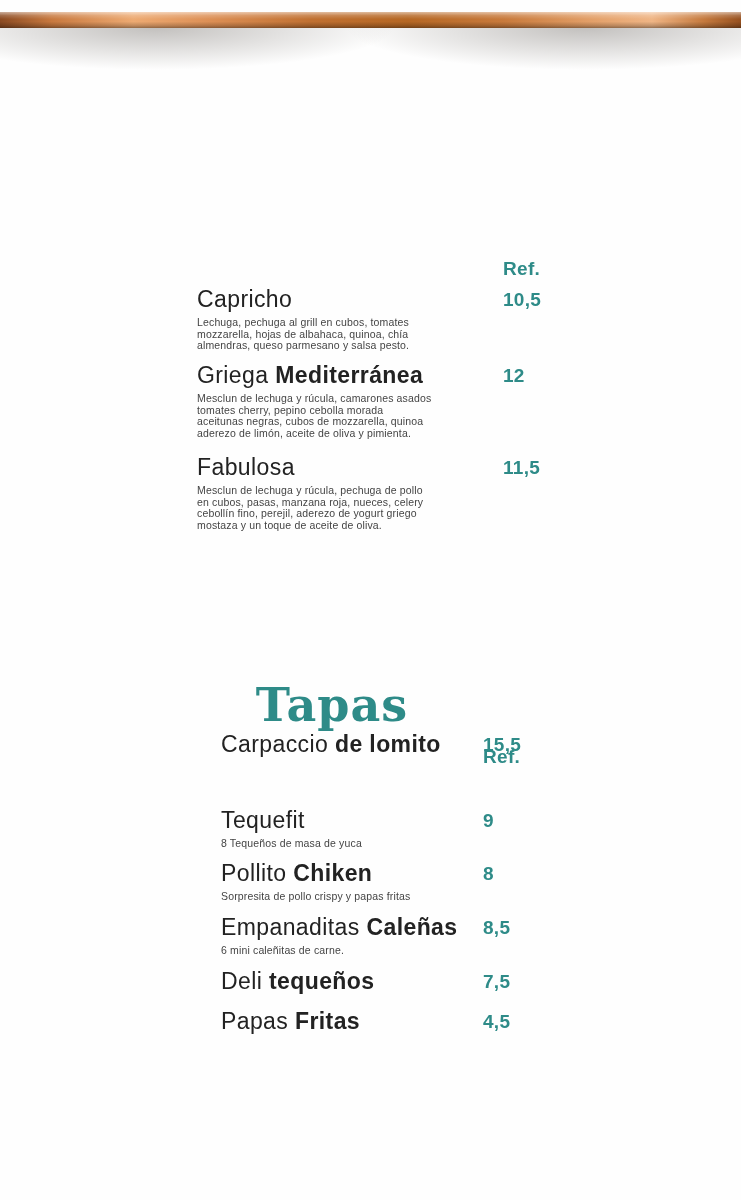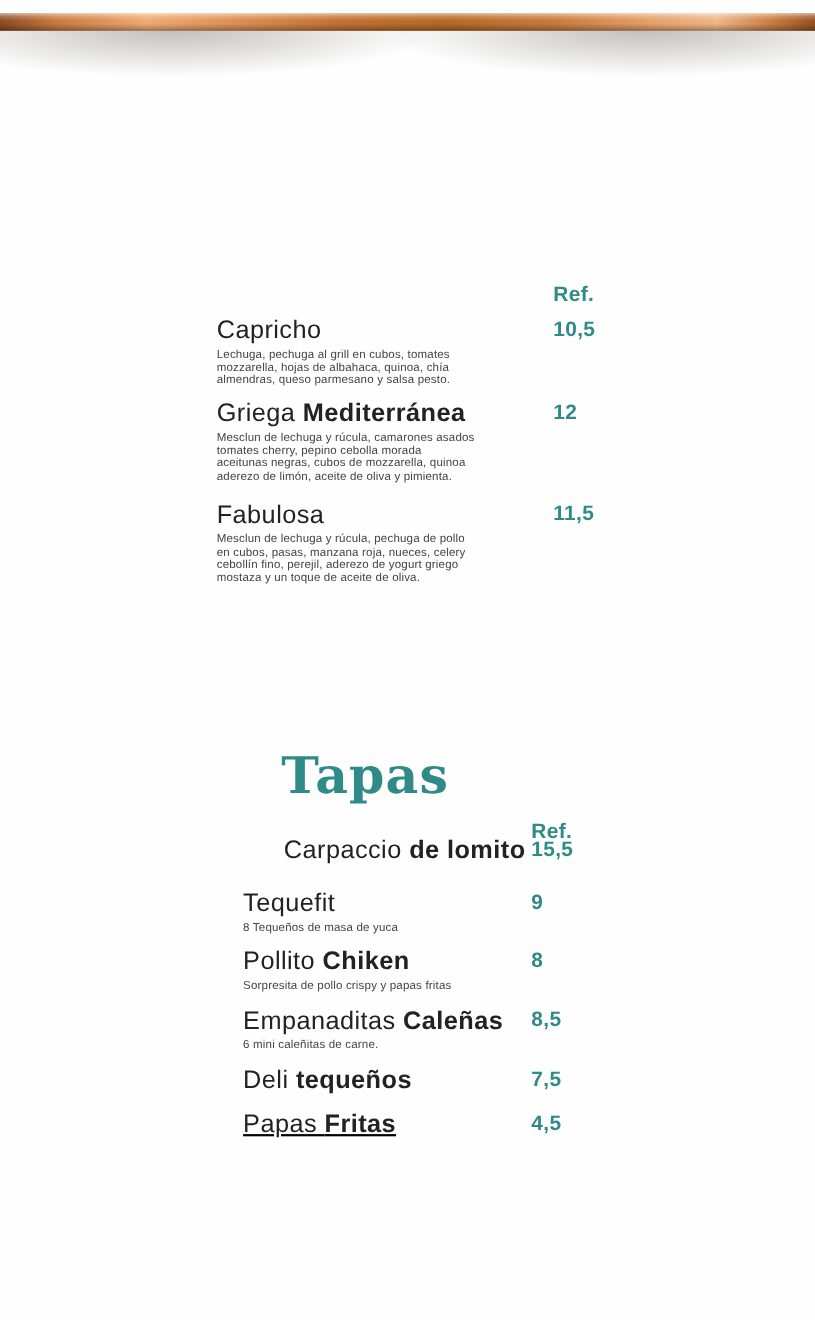--- a/index.html
+++ b/index.html
@@ -69,26 +69,26 @@
     margin-left:20px;
   }
 
   
   .s1-ref     { top:258px; }
   .s1-item0   { top:286px; }
   .s1-item1   { top:362px; }
   .s1-item2   { top:454px; }
   .s1-item3   { top:546px; }
   .s2-ref     { top:746px; }
-  .s2-item0   { top:759px;padding-left:37px; }
+  .s2-item0   { top:731px; }
   .s2-item1   { top:807px; }
   .s2-item2   { top:860px; }
   .s2-item3   { top:914px; }
   .s2-item4   { top:968px; }
-  .s2-item5   { top:1008px;text-decoration:underline; }
+  .s2-item5   { top:1008px; }
 </style>
 </head>
 <body>
 
 <div class="page">
 
   <div class="copper-bar"></div>
   <div class="bar-shadow"></div>
 
   <div class="section section1">

